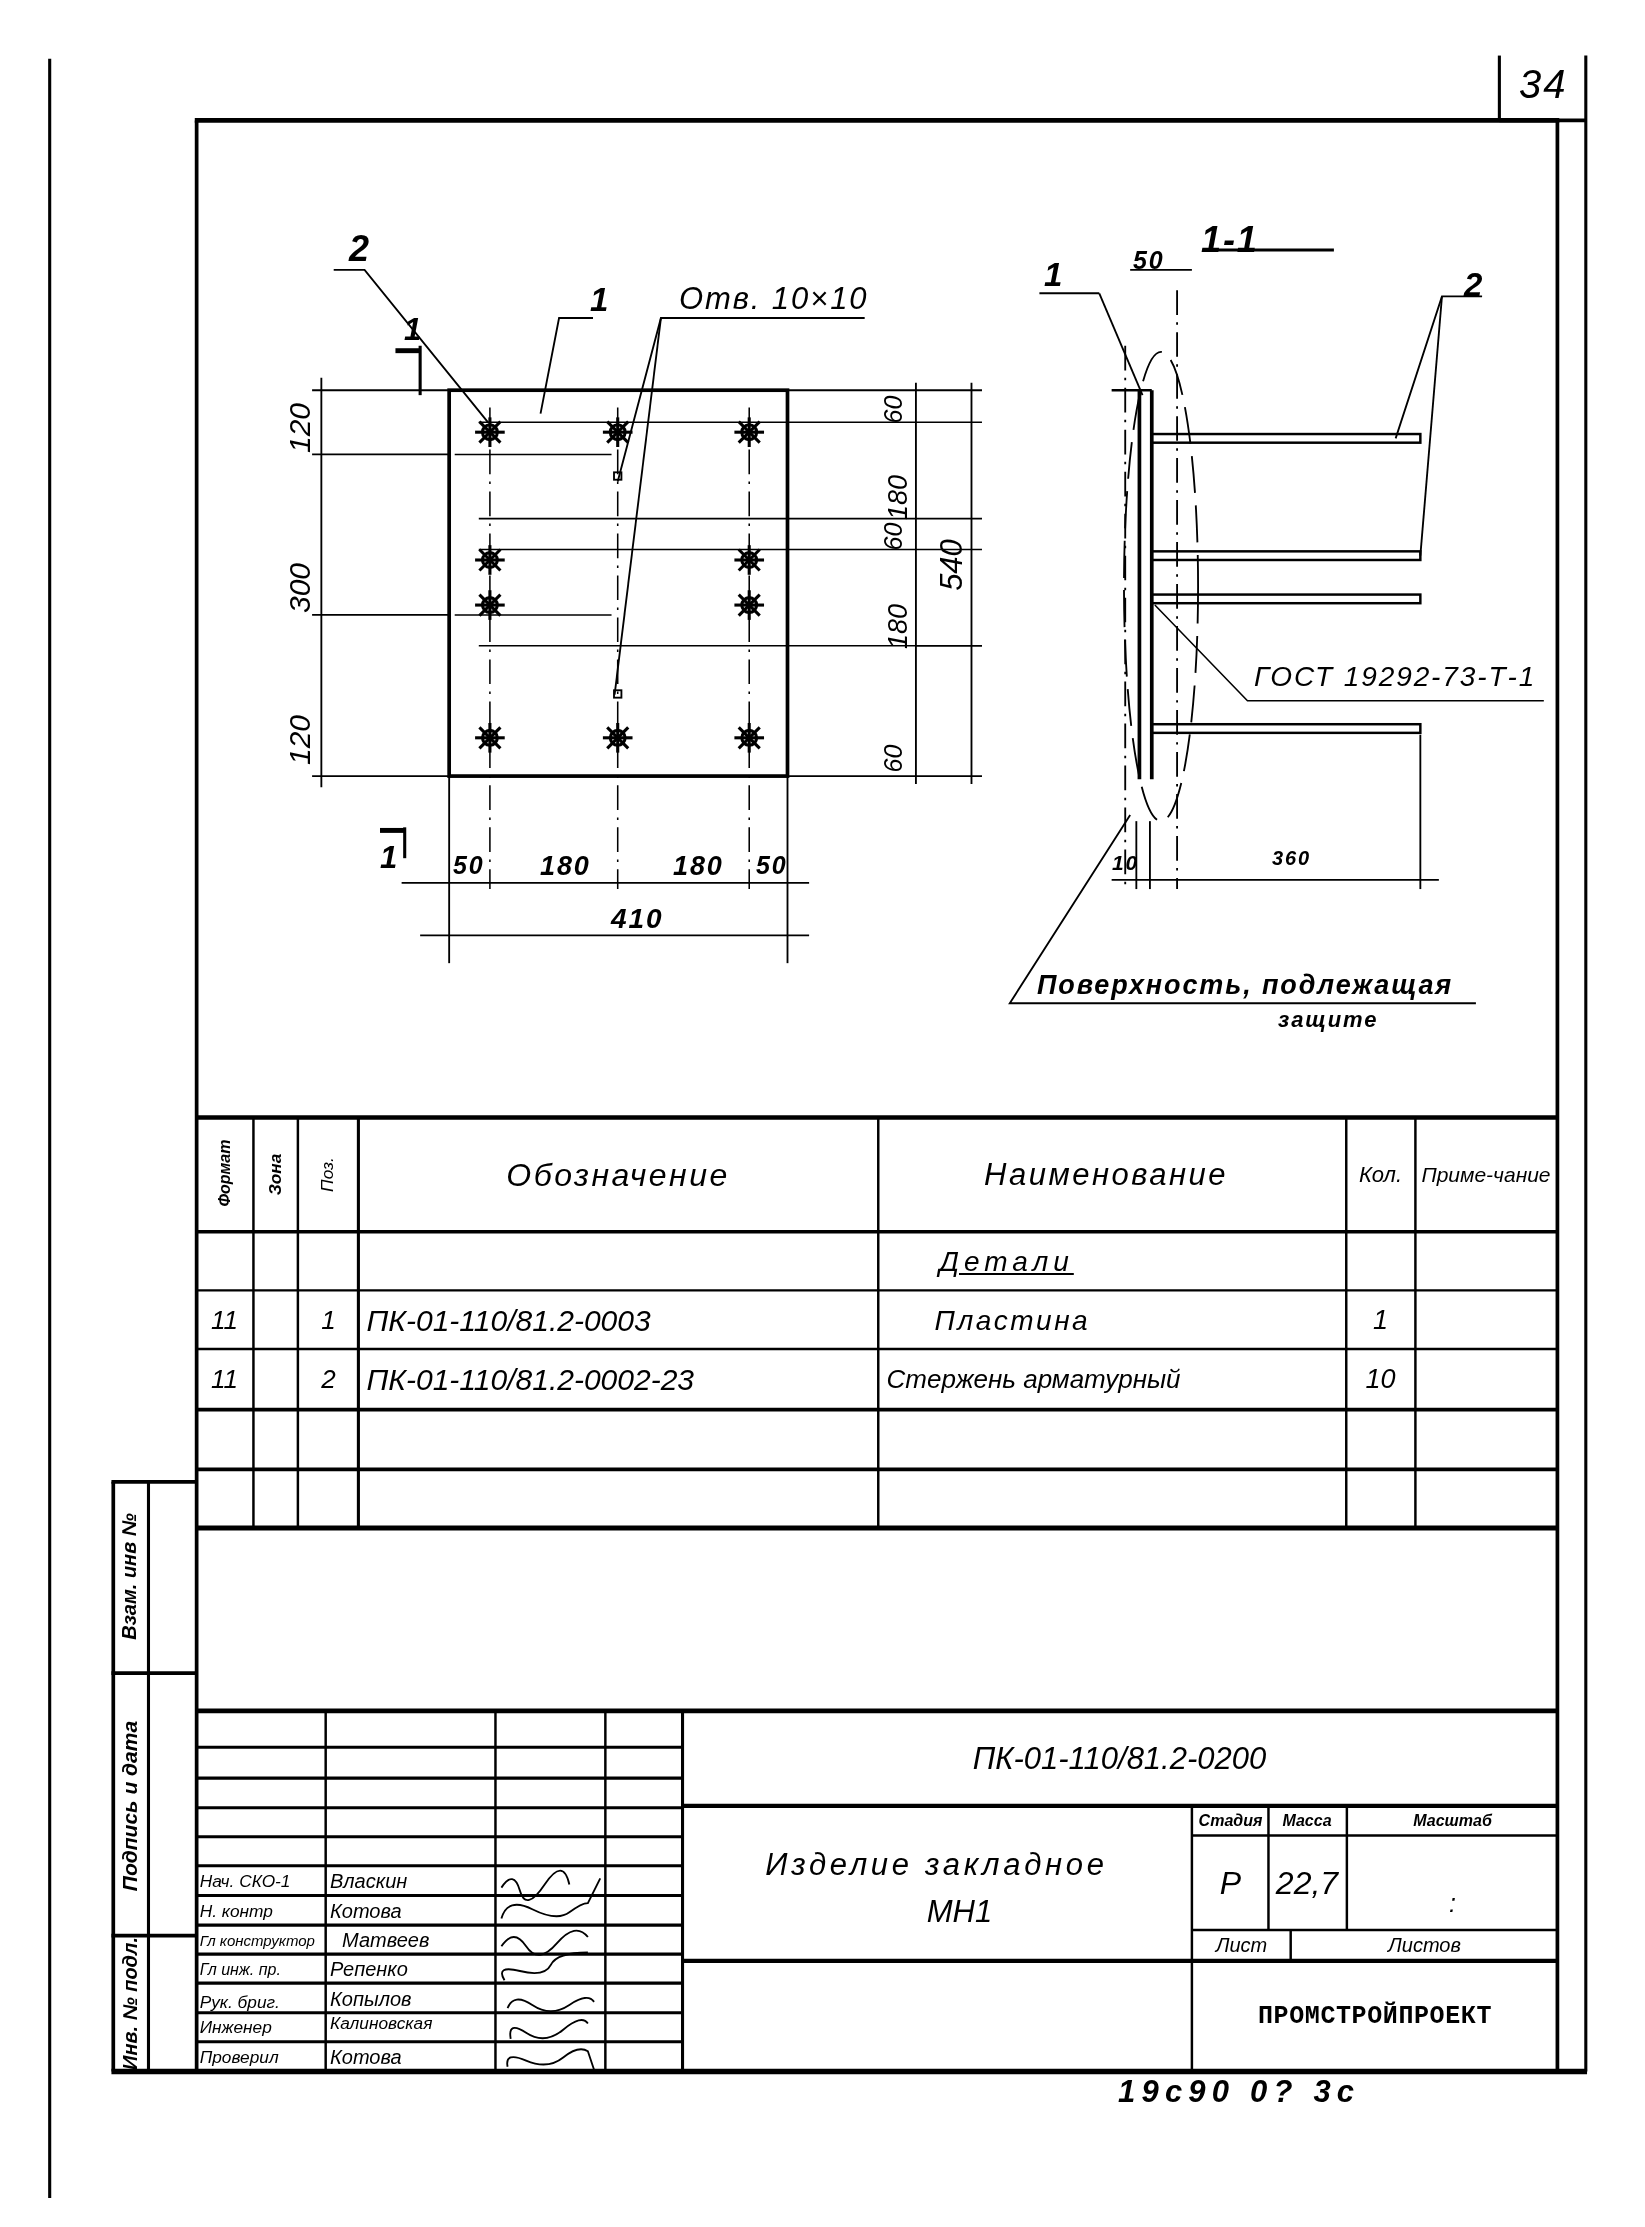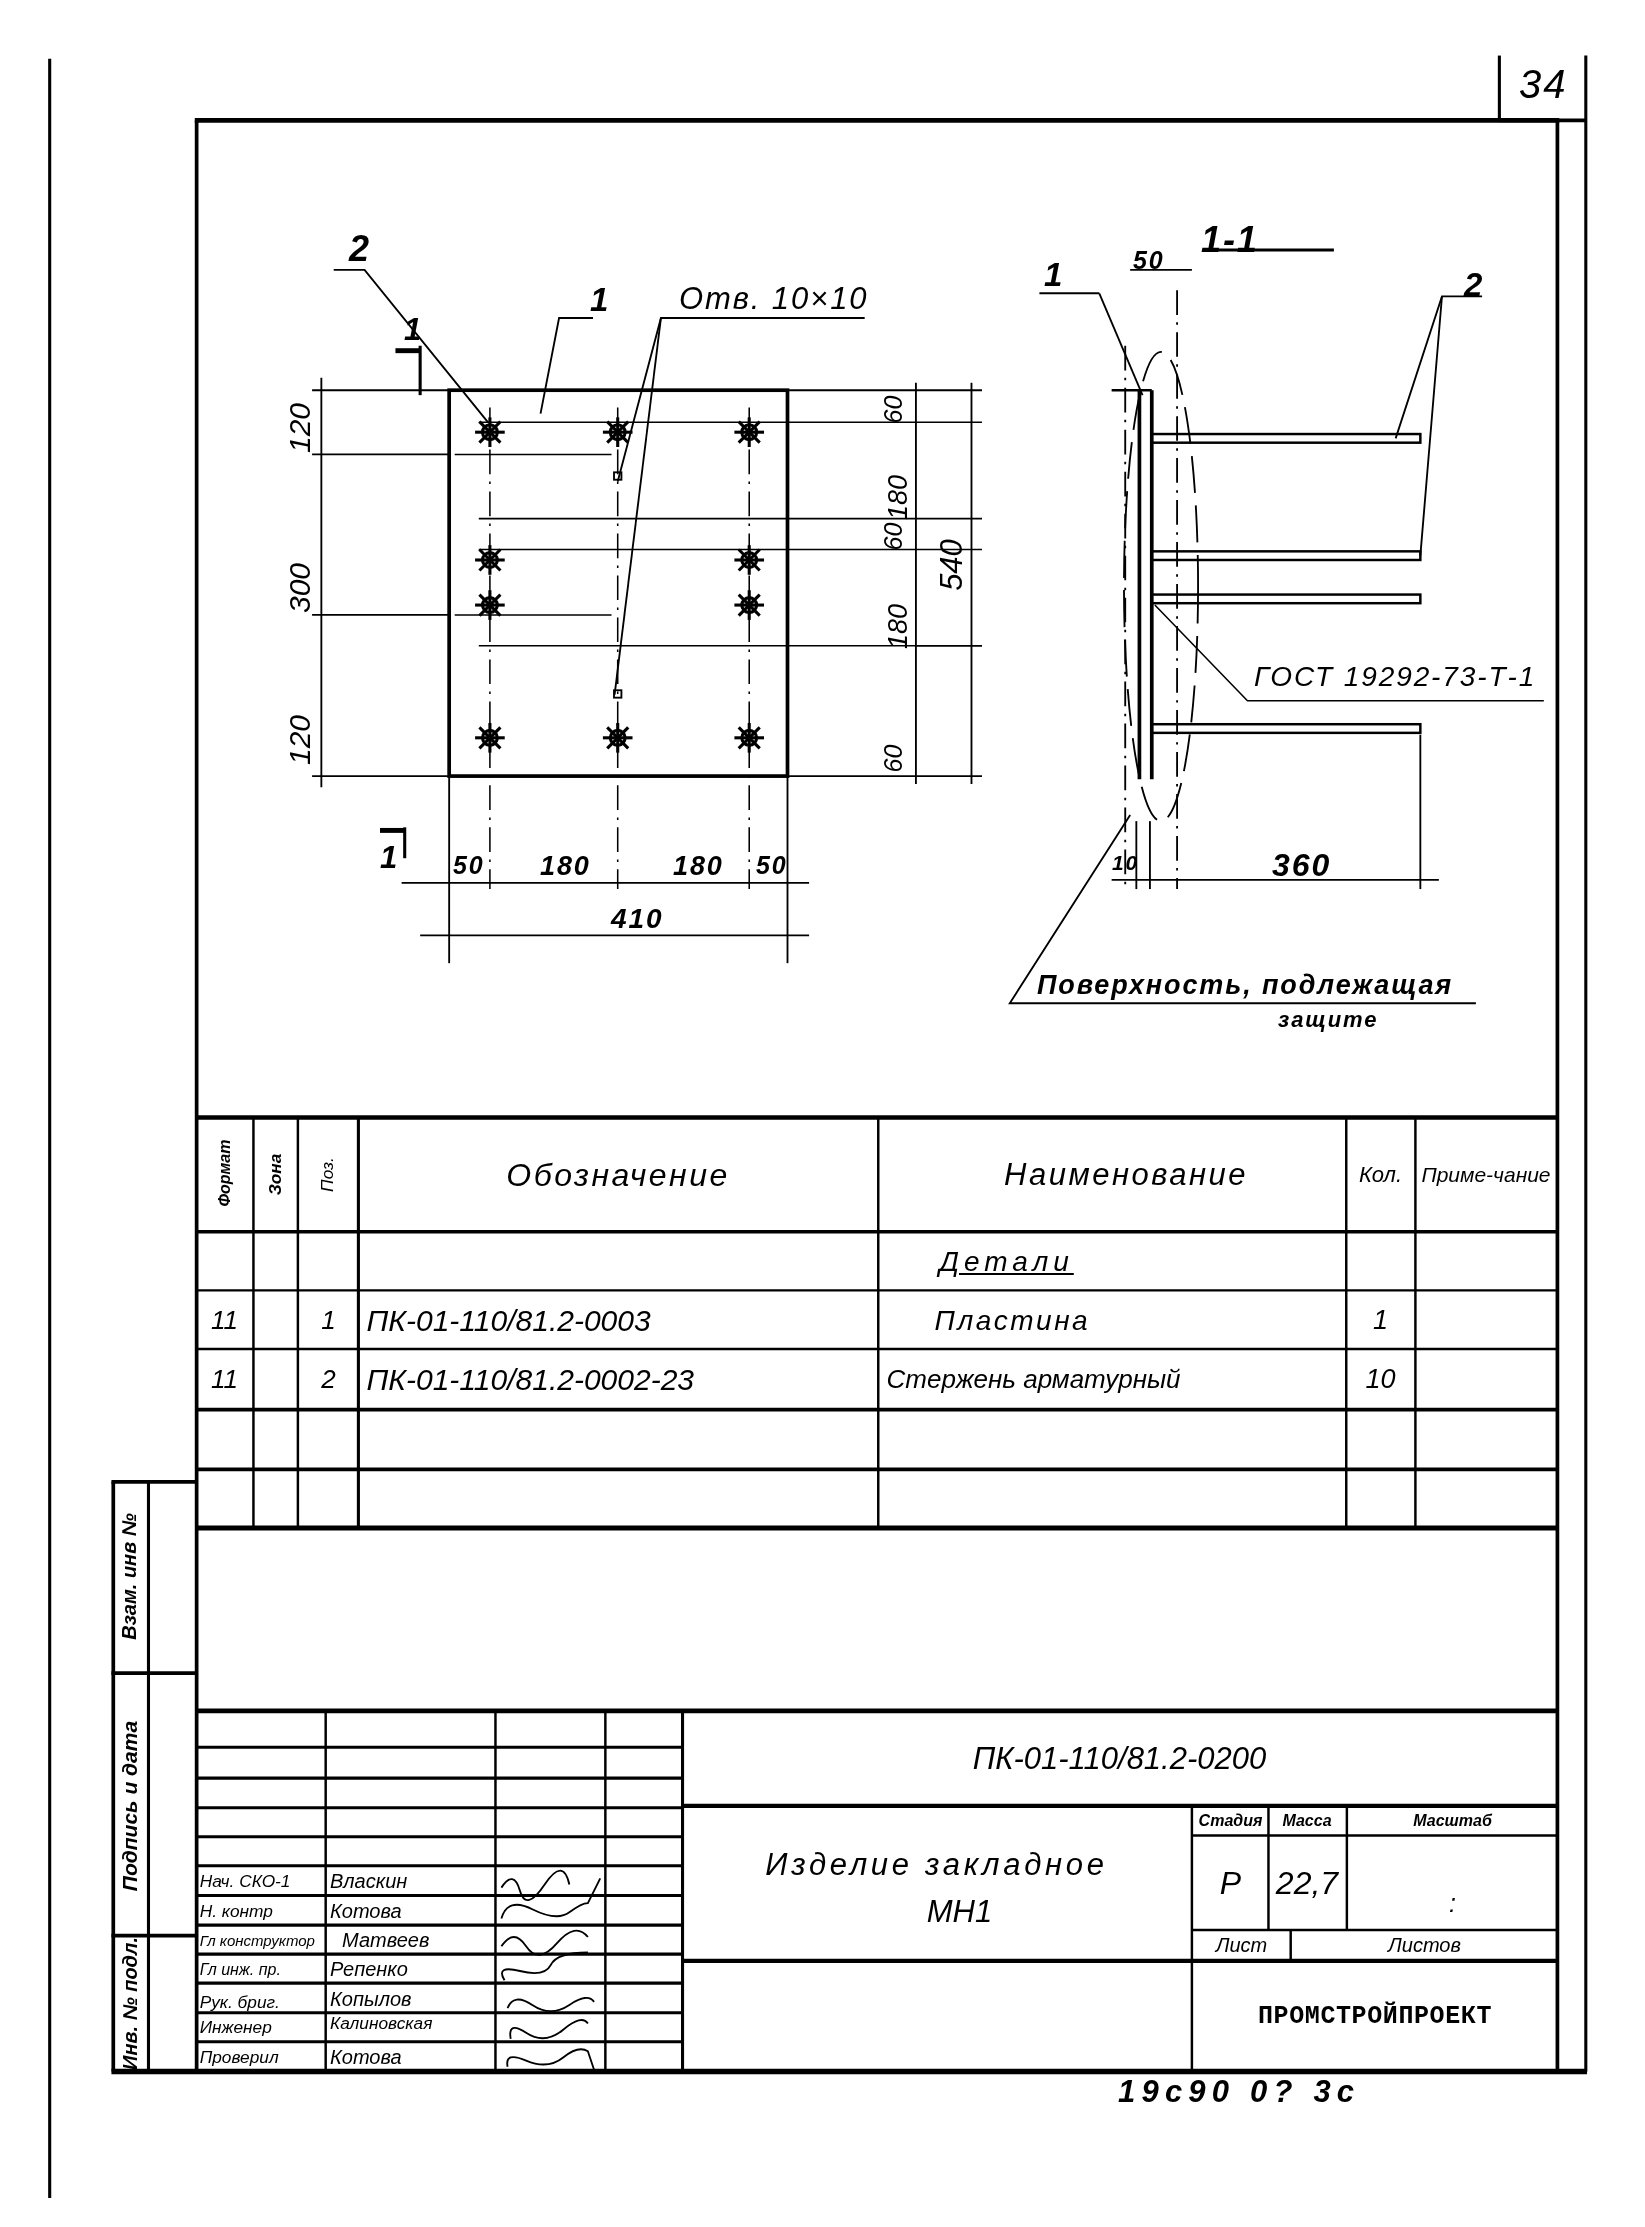--- a/index.html
+++ b/index.html
@@ -251,29 +251,29 @@
 <div class="abs hand" style="left:673px;top:851px;font-size:27px;font-weight:bold;">180</div>
 <div class="abs hand" style="left:756px;top:851px;font-size:25px;font-weight:bold;">50</div>
 <div class="abs hand" style="left:611px;top:903px;font-size:28px;font-weight:bold;">410</div>
 
 <div class="abs hand" style="left:1201px;top:219px;font-size:36px;font-weight:bold;">1-1</div>
 <div class="abs hand" style="left:1044px;top:256px;font-size:33px;font-weight:bold;">1</div>
 <div class="abs hand" style="left:1133px;top:246px;font-size:25px;font-weight:bold;">50</div>
 <div class="abs hand" style="left:1464px;top:266px;font-size:33px;font-weight:bold;">2</div>
 <div class="abs hand" style="left:1254px;top:661px;font-size:28px;">ГОСТ 19292-73-Т-1</div>
 <div class="abs hand" style="left:1112px;top:851px;font-size:21px;font-weight:bold;">10</div>
-<div class="abs hand" style="left:1272px;top:847px;font-size:32px;font-weight:bold;">360</div>
+<div class="abs hand" style="left:1272px;top:847px;font-size:20px;font-weight:bold;">360</div>
 <div class="abs hand" style="left:1037px;top:970px;font-size:27px;font-weight:bold;text-decoration:none;">Поверхность, подлежащая</div>
 <div class="abs hand" style="left:1278px;top:1007px;font-size:22px;font-weight:bold;">защите</div>
 
 <div class="vlab" style="left:185px;top:1164px;font-size:16px;width:80px;text-align:center;">Формат</div>
 <div class="vlab" style="left:244px;top:1164px;font-size:17.3px;width:62px;text-align:center;">Зона</div>
 <div class="vlab" style="left:296px;top:1164px;font-size:17.3px;width:62px;text-align:center;font-weight:normal;">Поз.</div>
 <div class="cell" style="left:358px;top:1118px;width:520px;height:114px;font-size:32px;letter-spacing:2.5px;text-align:right;">Обозначение</div>
-<div class="cell" style="left:878px;top:1118px;width:496px;height:114px;font-size:31px;letter-spacing:2.5px;">Наименование</div>
+<div class="cell" style="left:858px;top:1118px;width:496px;height:114px;font-size:31px;letter-spacing:2.5px;">Наименование</div>
 <div class="cell" style="left:1346px;top:1118px;width:69px;height:114px;font-size:22px;">Кол.</div>
 <div class="cell" style="left:1415px;top:1118px;width:142px;height:114px;font-size:21px;white-space:normal;text-align:center;line-height:1.2;padding:0 6.2px;box-sizing:border-box;">Приме-чание</div>
 
 <div class="cell" style="left:914px;top:1232px;width:185px;height:59px;font-size:28px;letter-spacing:5px;text-decoration:underline;">Детали</div>
 
 <div class="cell" style="left:196px;top:1291px;width:57px;height:59px;font-size:26px;">11</div>
 <div class="cell" style="left:298px;top:1291px;width:61px;height:59px;font-size:26px;">1</div>
 <div class="cell left" style="left:358px;top:1291px;width:520px;height:59px;font-size:30px;">ПК-01-110/81.2-0003</div>
 <div class="cell left" style="left:926px;top:1291px;width:420px;height:59px;font-size:28px;letter-spacing:2.5px;">Пластина</div>
 <div class="cell" style="left:1346px;top:1291px;width:69px;height:59px;font-size:27px;">1</div>

